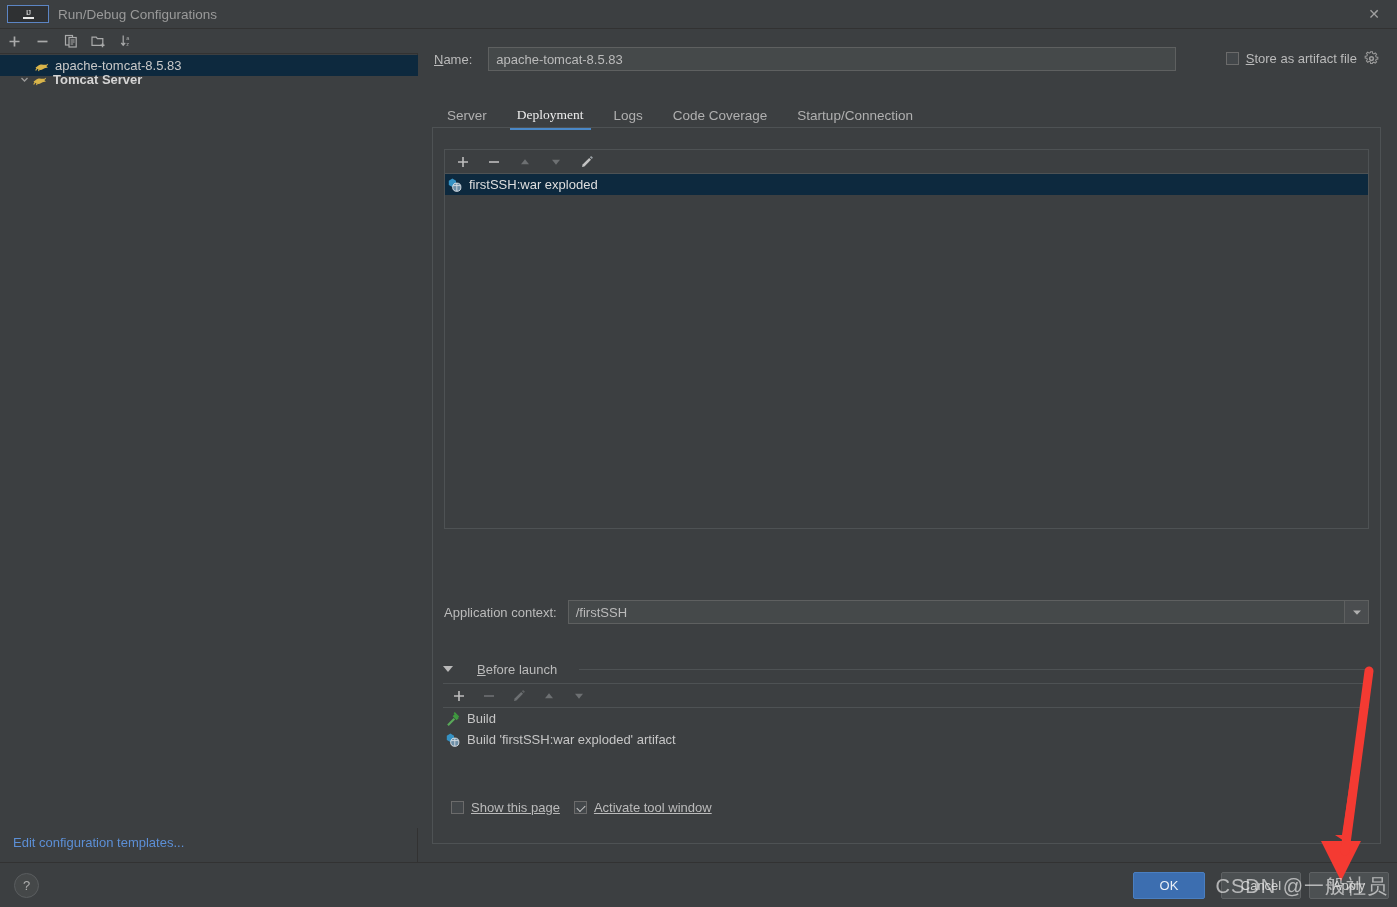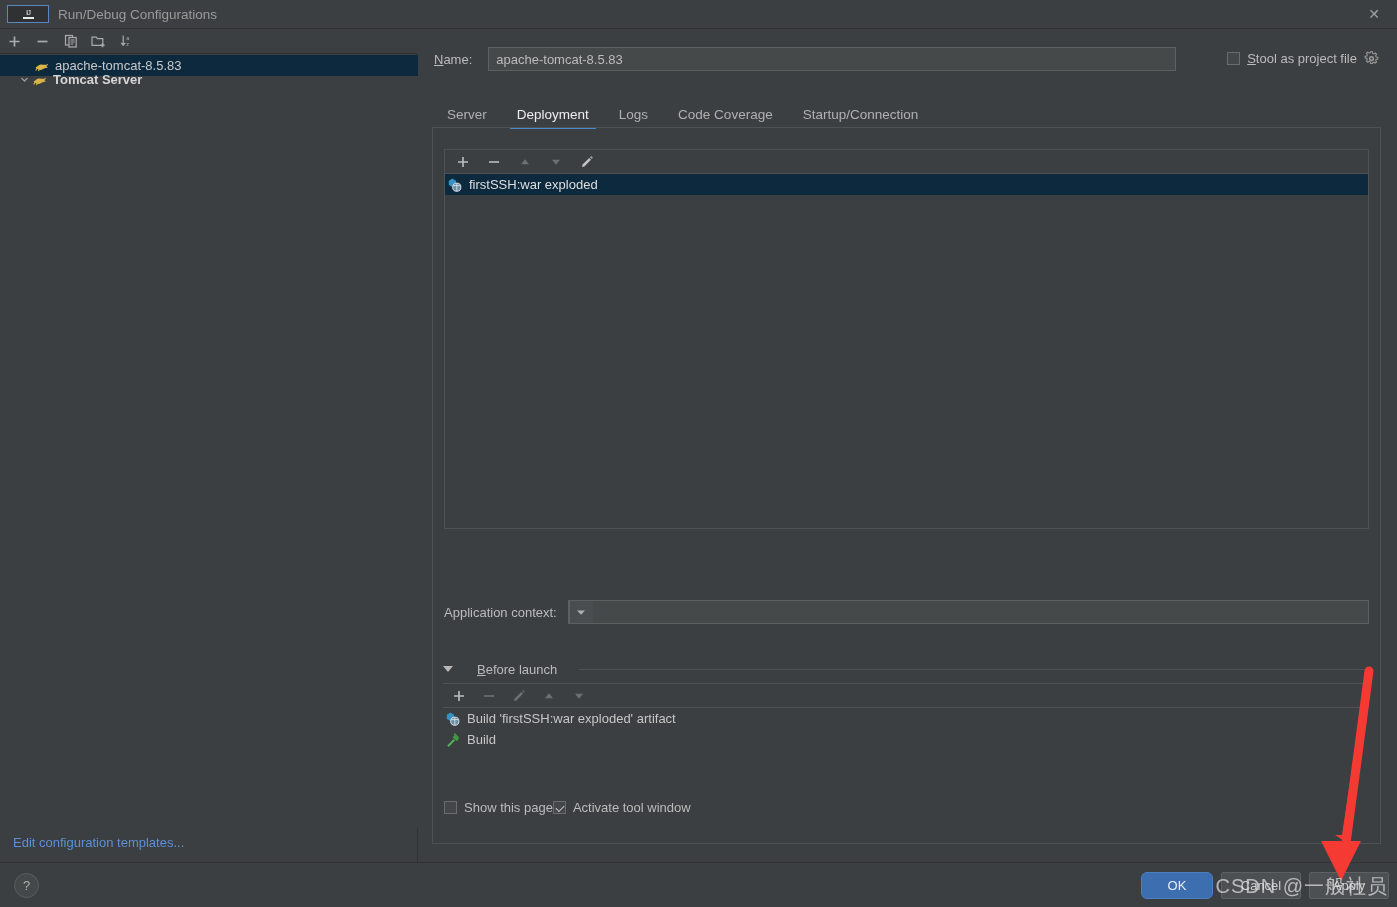--- a/index.html
+++ b/index.html
@@ -114,21 +114,21 @@
   }
 
   
   .tabs {
     position: absolute; left: 13px; top: 73px; display: flex; align-items: flex-end; gap: 0;
   }
   .tab {
     padding: 5px 15px 7px 15px; font-size: 13.5px; color: #b0b0b0; cursor: default;
     position: relative;
   }
-  .tab.active { color: #ededed; }
+  .tab.active { color: #ededed; font-family: Liberation Serif, serif; }
   .tab.active::after {
     content: ""; position: absolute; left: 8px; right: 8px; bottom: 0; height: 2px;
     background: #4a88c7;
   }
 
   .content-box {
     position: absolute; left: 13px; top: 98px; right: 16px; bottom: 18px;
     border: 1px solid #4e5254;
   }
 
@@ -184,21 +184,21 @@
   .before-title-row { display: flex; align-items: center; gap: 22px; height: 16px; }
   .before-list { border-top: 1px solid #4e5254; margin-top: 6px; }
   .before-toolbar {
     height: 24px; display: flex; align-items: center; padding-left: 8px; gap: 15px;
     border-bottom: 1px solid #4e5254;
   }
   .before-toolbar .tb-btn { width: 15px; height: 15px; }
   .before-body { height: 62px; background: #3c3f41; }
 
   .footer-checks {
-    position: absolute; left: 11px; top: 672px; display: flex; align-items: center; 
+    position: absolute; left: 18px; top: 672px; display: flex; align-items: center; gap: 14px; text-decoration: underline;
   }
   .chk-item { display: flex; align-items: center; gap: 7px; font-size: 13px; color: #bbbbbb; cursor: default; }
 
   
   .bottom-bar {
     position: absolute; left: 0; bottom: 0; width: 1397px; height: 45px;
     background: #3c3f41; border-top: 1px solid #323232;
   }
   .help-btn {
     position: absolute; left: 14px; top: 10px; width: 25px; height: 25px;
@@ -207,21 +207,21 @@
     color: #aeaeae; font-size: 13px; cursor: default;
   }
   .btn {
     height: 27px; min-width: 72px; padding: 0 14px;
     display: inline-flex; align-items: center; justify-content: center;
     font-size: 13px; border-radius: 2px; cursor: default;
     background: #4c5052; border: 1px solid #5e6163; color: #cfcfcf;
     position: absolute; top: 9px;
   }
   .btn.primary { background: #3c6eb0; border: 1px solid #4a7fc1; color: #e9eff7; }
-  #btn-ok { right: 184px; width: 72px; border-radius: 6px; }
+  #btn-ok { right: 192px; width: 72px; }
   #btn-cancel { right: 96px; width: 80px; }
   #btn-apply { right: 8px; width: 80px; }
 
   
   .watermark {
     position: absolute; right: 9px; bottom: 7px;
     font-size: 20px; color: rgba(225,225,225,0.72);
     letter-spacing: 1px; white-space: nowrap; pointer-events: none;
     font-family: "Liberation Sans", sans-serif;
   }
@@ -312,21 +312,21 @@
 
   <div class="right-pane">
 
     <div class="name-row">
       <div class="name-label"><span class="mnem">N</span><span>ame:</span></div>
       <input class="name-input" type="text" value="apache-tomcat-8.5.83" style="">
     </div>
 
     <div class="store-row">
       <span class="chk"></span>
-      <span><span class="mnem">S</span><span>tool as project file</span></span>
+      <span><span class="mnem">S</span><span>tore as artifact file</span></span>
       <span class="gear-ico">
         <svg width="15" height="15" viewBox="0 0 16 16">
           <path d="M8 5.2a2.8 2.8 0 100 5.6 2.8 2.8 0 000-5.6zm0 1.6a1.2 1.2 0 110 2.4 1.2 1.2 0 010-2.4z" fill="#9a9a9a"></path>
           <path d="M7 0.8h2l0.25 1.8 1.3 0.55 1.5-1.05 1.4 1.4-1.05 1.5 0.55 1.3 1.8 0.25v2l-1.8 0.25-0.55 1.3 1.05 1.5-1.4 1.4-1.5-1.05-1.3 0.55L9 13.3H7l-0.25-1.8-1.3-0.55-1.5 1.05-1.4-1.4 1.05-1.5-0.55-1.3L1.25 7.6v-2l1.8-0.25 0.55-1.3L2.55 2.55l1.4-1.4 1.5 1.05 1.3-0.55z" fill="none" stroke="#9a9a9a" stroke-width="1.1"></path>
         </svg>
       </span>
     </div>
 
     <div class="tabs">
       <div class="tab">Server</div>
@@ -380,20 +380,21 @@
               </span>
               <span>firstSSH:war exploded</span>
             </div>
           </div>
         </div>
       </div>
 
       <div class="ctx-row">
         <span class="ctx-label">Application context:</span>
         <div class="combo">
+          <span class="combo-value">/firstSSH</span>
           <span class="combo-arrow">
             <svg width="10" height="7" viewBox="0 0 10 7">
                 <path d="M1 1.5h8L5 5.8z" fill="#b0b0b0"></path>
               </svg>
           </span>
         </div>
       </div>
 
       <div class="before">
         <div class="before-title-row">
@@ -424,40 +425,40 @@
                   <path d="M6 3.2l4 5H2z" fill="#6d7072"></path>
                 </svg>
             </div>
             <div class="tb-btn">
               <svg width="12" height="12" viewBox="0 0 12 12">
                   <path d="M6 8.8l4-5H2z" fill="#6d7072"></path>
                 </svg>
             </div>
           </div>
           <div class="before-body">
+            <div class="list-row">
+              <span class="row-ico">
+                <svg width="16" height="16" viewBox="0 0 16 16">
+                  <path d="M2.2 13.4l6.4-6.4 1.5 1.5-6.4 6.4z" fill="#5aa95a"></path>
+                  <path d="M7.6 5.2l2.2-2.2 4 4-2.2 2.2z" fill="#3f9b3f"></path>
+                  <path d="M9.2 1.6l4.4 4.4" stroke="#3f9b3f" stroke-width="1.6"></path>
+                </svg>
+              </span>
+              <span>Build</span>
+            </div>
             <div class="list-row">
               <span class="row-ico">
                 <svg width="16" height="16" viewBox="0 0 16 16">
                   <path d="M5.4 1.6l3.6 2.1v4.2L5.4 10 1.8 7.9V3.7z" fill="#3592c4"></path>
                   <circle cx="9.8" cy="10.2" r="4.1" fill="#6c8ea6" stroke="#d6dde3" stroke-width="1"></circle>
                   <path d="M6.1 8.6h7.4M9.8 6.1v8.2" stroke="#d6dde3" stroke-width="0.9"></path>
                 </svg>
               </span>
               <span>Build 'firstSSH:war exploded' artifact</span>
             </div>
-            <div class="list-row">
-              <span class="row-ico">
-                <svg width="16" height="16" viewBox="0 0 16 16">
-                  <path d="M2.2 13.4l6.4-6.4 1.5 1.5-6.4 6.4z" fill="#5aa95a"></path>
-                  <path d="M7.6 5.2l2.2-2.2 4 4-2.2 2.2z" fill="#3f9b3f"></path>
-                  <path d="M9.2 1.6l4.4 4.4" stroke="#3f9b3f" stroke-width="1.6"></path>
-                </svg>
-              </span>
-              <span>Build</span>
-            </div>
           </div>
         </div>
       </div>
 
       <div class="footer-checks">
         <div class="chk-item">
           <span class="chk"></span>
           <span>Show this page</span>
         </div>
         <div class="chk-item">

